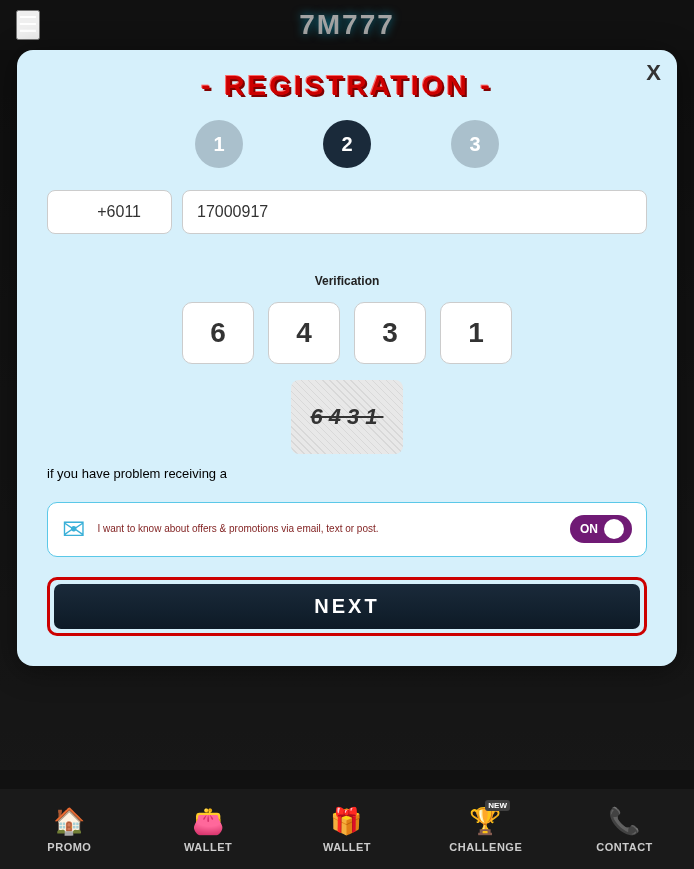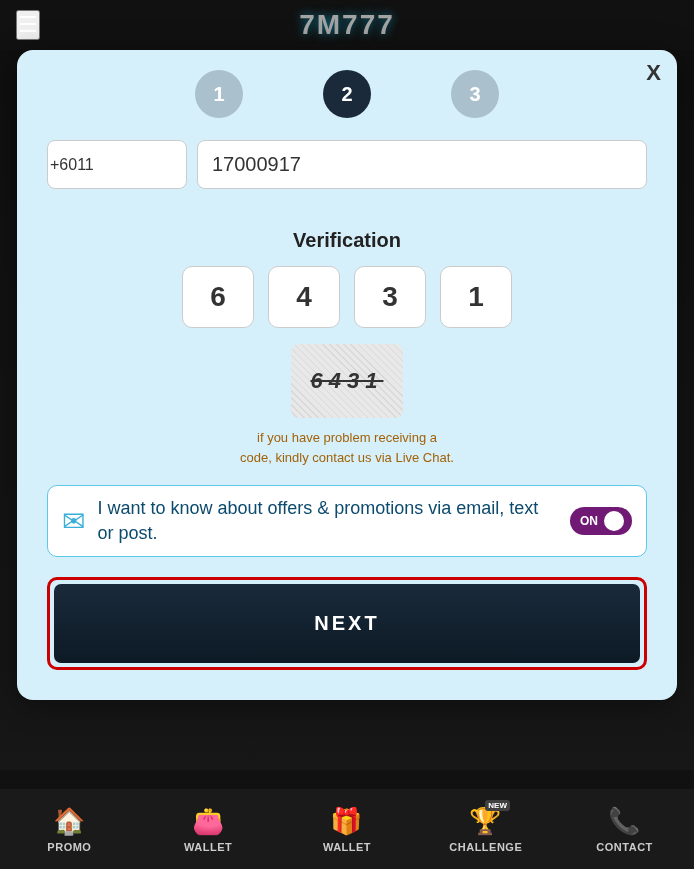--- a/index.html
+++ b/index.html
@@ -123,42 +123,43 @@
       color: #fff;
     }
 
     
     .phone-row {
       display: flex;
       gap: 10px;
       margin-bottom: 18px;
     }
     .phone-prefix {
-      width: 140px;
-      padding: 12px 2px;
+      width: 125px;
+      padding: 12px 30px;
       border: 1.5px solid #ccc;
       border-radius: 8px;
       font-size: 16px;
       background: #fff;
       color: #333;
+      text-align: right;
     }
     .phone-number {
       flex: 1;
       padding: 12px 14px;
       border: 1.5px solid #ccc;
       border-radius: 8px;
-      font-size: 20px;
+      font-size: 16px;
       background: #fff;
       color: #333;
     }
 
     
     .verify-label {
       text-align: center;
-      font-size: 20px;
+      font-size: 12px;
       font-weight: bold;
       color: #222;
       margin-bottom: 14px;
       margin-top: 40px;
     }
 
     .verify-digits {
       display: flex;
       justify-content: center;
       gap: 14px;
@@ -198,23 +199,22 @@
       background-image: repeating-linear-gradient(
         45deg,
         transparent,
         transparent 4px,
         rgba(180,180,180,0.3) 4px,
         rgba(180,180,180,0.3) 5px
       );
     }
 
     .help-text {
-      text-align: center;
       font-size: 13px;
-      color: #a16207;
+      color: #000000;
       margin-bottom: 18px;
       line-height: 1.5;
     }
 
     
     .promo-row {
       display: flex;
       align-items: center;
       background: #fff;
       border: 1.5px solid #5bc8e8;
@@ -223,22 +223,22 @@
       gap: 12px;
       margin-bottom: 20px;
     }
     .mail-icon {
       color: #3ab0d8;
       font-size: 28px;
       flex-shrink: 0;
     }
     .promo-text {
       flex: 1;
-      font-size: 18px;
-      color: #0c4a6e;
+      font-size: 10px;
+      color: #7f1d1d;
       line-height: 1.4;
     }
     .toggle-on {
       background: #701a75;
       border-radius: 20px;
       padding: 4px 8px 4px 10px;
       display: flex;
       align-items: center;
       gap: 6px;
       cursor: pointer;
@@ -264,21 +264,21 @@
     }
     .next-btn {
       width: 100%;
       background: linear-gradient(180deg, #1a2a3a 0%, #0d1a26 100%);
       color: #fff;
       font-size: 20px;
       font-weight: 900;
       letter-spacing: 3px;
       border: none;
       border-radius: 7px;
-      padding: 28px;
+      padding: 11px;
       cursor: pointer;
       text-transform: uppercase;
     }
 
     
     .bottom-nav {
       position: absolute;
       bottom: 0;
       left: 0;
       width: 694px;
@@ -330,20 +330,21 @@
     <span>7M777</span>
   </div>
 </div>
 
 <div class="bg-area"></div>
 <div class="overlay"></div>
 
 <div class="modal">
   <button class="modal-close">X</button>
 
+  <div class="modal-title">- REGISTRATION -</div>
 
   <div class="steps">
     <div class="step-circle inactive">
       <span>1</span>
     </div>
     <div class="step-circle active">
       <span>2</span>
     </div>
     <div class="step-circle inactive">
       <span>3</span>
@@ -363,21 +364,20 @@
     <div class="digit-box">3</div>
     <div class="digit-box">1</div>
   </div>
 
   <div class="captcha-area">
     <div class="captcha-box">6431</div>
   </div>
 
   <div class="help-text">
     <span>if you have problem receiving a</span><br>
-    <span>code, kindly contact us via Live Chat.</span>
   </div>
 
   <div class="promo-row">
     <div class="mail-icon">✉</div>
     <div class="promo-text">I want to know about offers &amp; promotions via email, text or post.</div>
     <div class="toggle-on">
       <span class="on-label">ON</span>
       <div class="toggle-circle"></div>
     </div>
   </div>

